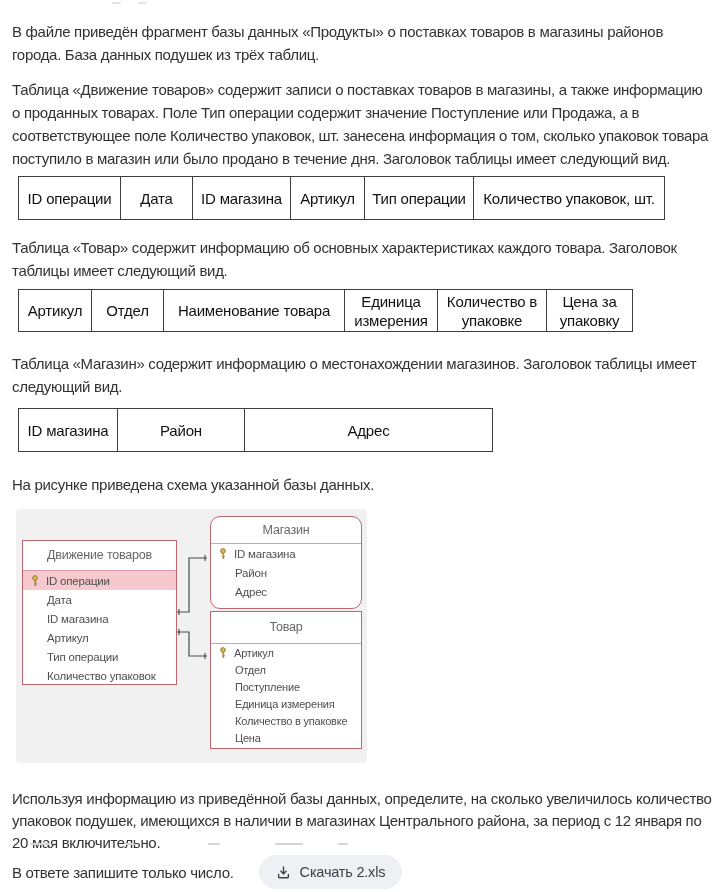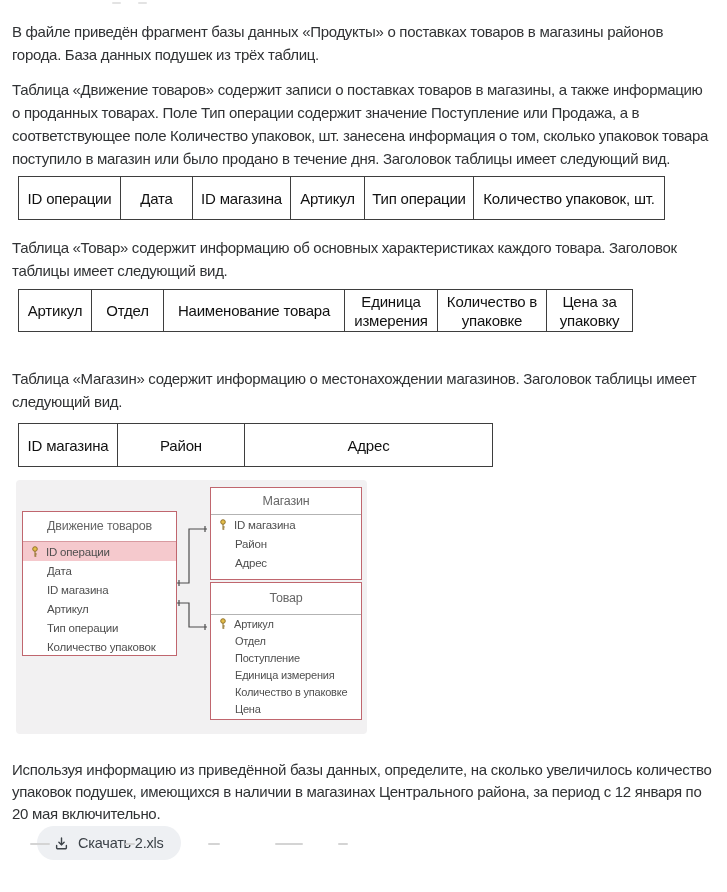--- a/index.html
+++ b/index.html
@@ -8,21 +8,21 @@
     font-family:"Liberation Sans","DejaVu Sans",sans-serif;
     color:#303234;overflow:hidden;box-sizing:border-box;
     padding:20px 14px 0 12px;
   }
   .para{
     margin:0;max-width:703px;font-size:15px;line-height:23px;
     letter-spacing:-0.3px;color:#303234;
   }
   .p2{margin-top:12px}
   .p3{margin-top:16px}
-  .p4{margin-top:35px}
+  .p4{margin-top:20px}
   .p5{margin-top:21px}
   .p6{margin-top:25px;line-height:22px}
 
   table.hdr{
     border-collapse:collapse;margin-left:6px;table-layout:fixed;
   }
   table.hdr td{
     border:1.6px solid #3e3e3e;text-align:center;vertical-align:middle;
     font-size:15px;letter-spacing:-0.2px;color:#111;padding:0 4px;
     overflow:hidden;
@@ -52,21 +52,21 @@
   .diagram{
     position:relative;margin:13px 0 0 4px;width:351px;height:254px;
     background:#f2f1f2;border-radius:4px;
   }
   .connectors{position:absolute;left:0;top:0;}
   .db-box{
     position:absolute;background:#fff;border:1px solid #c0666e;
     box-sizing:border-box;
   }
   .box-movement{left:6px;top:31px;width:155px;height:145px;}
-  .box-shop{left:194px;top:7px;width:152px;height:93px;}
+  .box-shop{left:194px;top:7px;width:152px;height:93px;border-radius:10px;}
   .box-product{left:194px;top:102px;width:152px;height:138px;}
   .db-title{
     text-align:center;color:#666;font-size:12.5px;letter-spacing:-0.2px;
   }
   .box-movement .db-title{height:29px;line-height:29px;border-bottom:1px solid #d89aa0;}
   .box-shop .db-title{height:26px;line-height:26px;border-bottom:1px solid #b3b3b3;}
   .box-product .db-title{height:31px;line-height:31px;border-bottom:1px solid #b3b3b3;}
   .db-field{
     display:flex;align-items:center;height:19px;font-size:11.5px;
     color:#4f4f4f;letter-spacing:-0.2px;padding-left:24px;box-sizing:border-box;
@@ -137,20 +137,21 @@
   <table class="hdr tbl-shop">
     <tbody>
         <tr>
       <td>ID магазина</td>
       <td>Район</td>
       <td>Адрес</td>
     </tr>
   </tbody>
     </table>
 
+  <p class="para p5">На рисунке приведена схема указанной базы данных.</p>
 
   <div class="diagram">
     <svg class="connectors" width="351" height="254" viewBox="0 0 351 254">
       <path d="M161,103 H173 V49 H191" fill="none" stroke="#4d4d4d" stroke-width="1.2"></path>
       <path d="M163,100 v6 M189,46 v6" stroke="#4d4d4d" stroke-width="1.2"></path>
       <path d="M161,123 H173 V147 H191" fill="none" stroke="#4d4d4d" stroke-width="1.2"></path>
       <path d="M163,120 v6 M189,144 v6" stroke="#4d4d4d" stroke-width="1.2"></path>
     </svg>
 
     <div class="db-box box-movement">
@@ -207,20 +208,21 @@
 
   <p class="para p6">Используя информацию из приведённой базы данных, определите, на сколько увеличилось количество упаковок подушек, имеющихся в наличии в магазинах Центрального района, за период с 12 января по 20 мая включительно.</p>
 
   <div class="dash" style="left:30px;top:843px;width:20px"></div>
   <div class="dash" style="left:125px;top:843px;width:10px"></div>
   <div class="dash" style="left:208px;top:843px;width:12px"></div>
   <div class="dash" style="left:275px;top:843px;width:28px"></div>
   <div class="dash" style="left:338px;top:843px;width:10px"></div>
 
   <div class="bottom-row">
+    <span class="answer-note">В ответе запишите только число.</span>
     <button class="download-btn">
       <span class="dl-icon" style="display:inline-flex">
         <svg width="15" height="15" viewBox="0 0 16 16" fill="none" stroke="#3c4248" stroke-width="1.5" stroke-linecap="round" stroke-linejoin="round">
           <path d="M8 2.2v7"></path>
             <path d="M5.2 6.6 8 9.4 10.8 6.6"></path>
             <path d="M2.8 10.2v2.2a1.2 1.2 0 0 0 1.2 1.2h8a1.2 1.2 0 0 0 1.2-1.2v-2.2"></path>
         </svg>
       </span>
       <span>Скачать 2.xls</span>
     </button>

